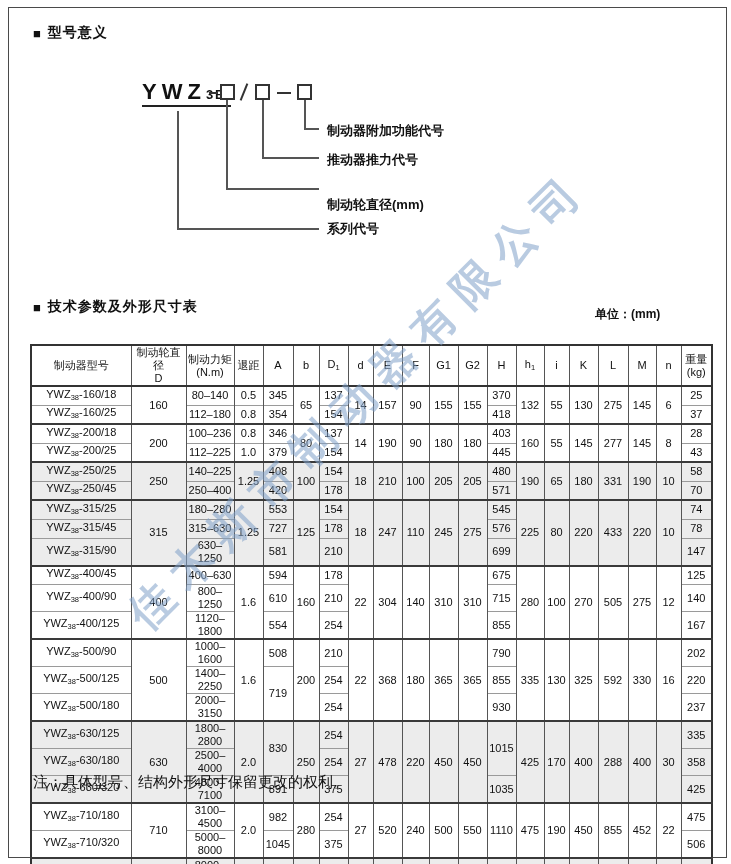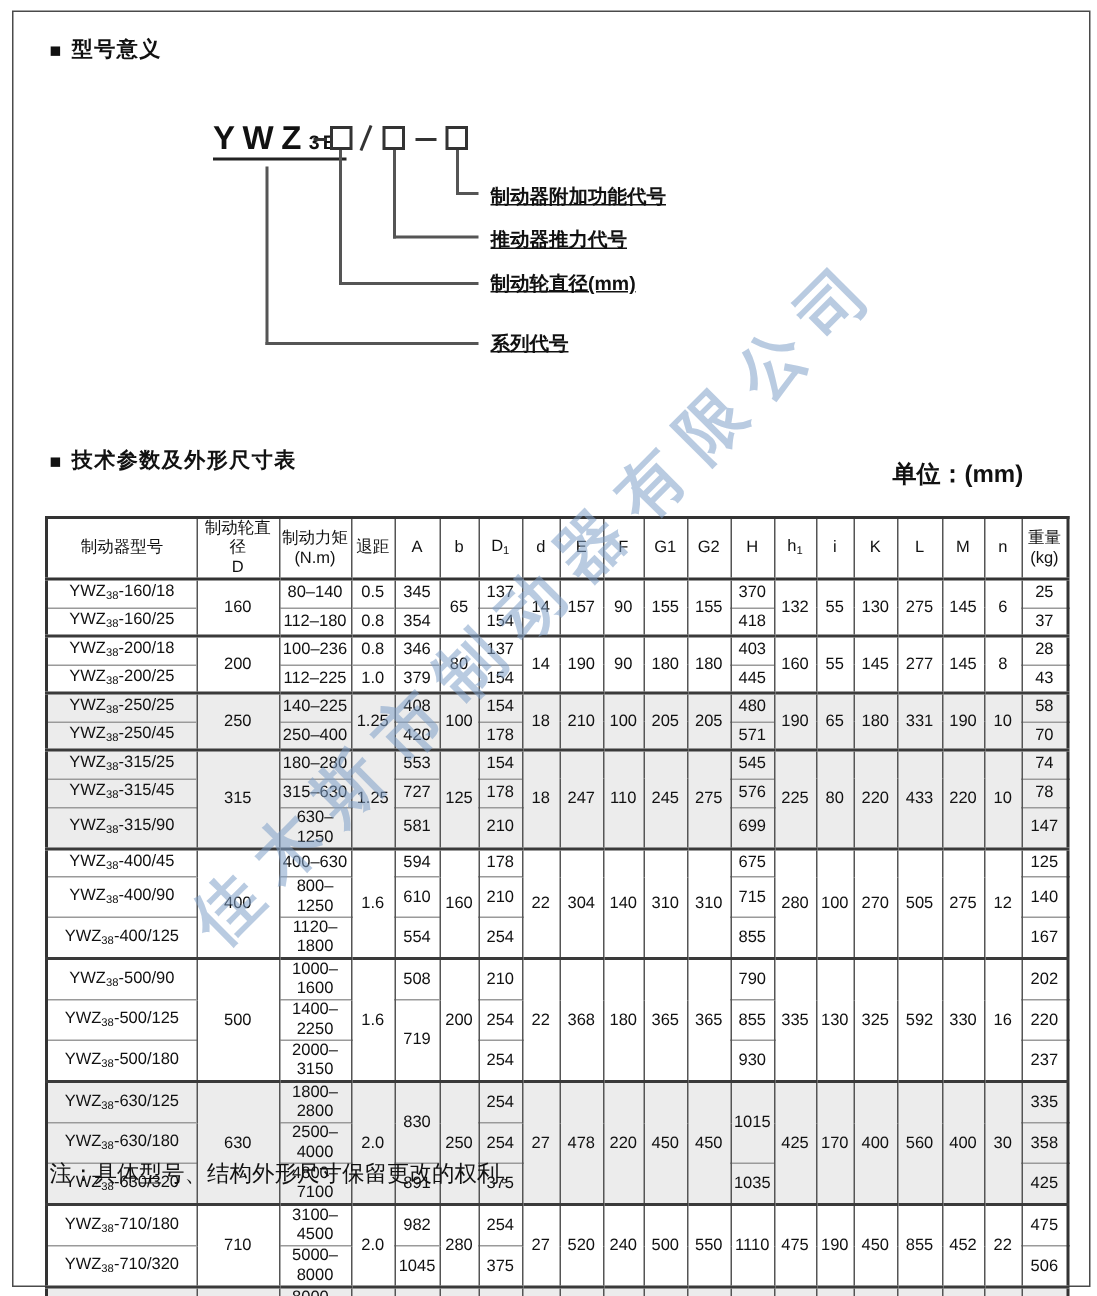--- a/index.html
+++ b/index.html
@@ -13,36 +13,36 @@
   }
   .page-border {
     position:absolute; left:8px; top:7px; width:719px; height:851px;
     border:1px solid #4a4a4a; background:#fff;
   }
   .sec-title {
     position:absolute; font-size:14px; font-weight:bold; letter-spacing:1px;
     display:flex; align-items:center; gap:6px; z-index:2;
   }
   .sec-marker { font-size:13px; }
-  .unit-label { position:absolute; left:595px; top:306px; font-size:16px; font-weight:bold; z-index:2; }
+  .unit-label { position:absolute; left:595px; top:306px; font-size:12px; font-weight:bold; z-index:2; }
 
   
   .model-code {
     position:absolute; left:142px; top:80px; z-index:2;
     border-bottom:2px solid #222; padding:0 4px 1px 0;
     white-space:nowrap;
   }
   .code-main { font-size:22px; font-weight:bold; letter-spacing:5px; line-height:24px; }
   .code-sub  { font-size:13px; font-weight:bold; letter-spacing:2px; }
   .dg-box { position:absolute; width:15px; height:16px; border:2px solid #333; background:#fff; z-index:2; }
   .dg-dash { position:absolute; height:2px; background:#333; z-index:2; }
   .dg-slash { position:absolute; width:2px; height:18px; background:#333; transform:rotate(22deg); z-index:2; }
   .dg-vline { position:absolute; width:2px; background:#555; z-index:2; }
   .dg-hline { position:absolute; height:2px; background:#555; z-index:2; }
-  .dg-label { position:absolute; left:327px; font-size:13px; font-weight:bold; z-index:2; white-space:nowrap;text-decoration:underline; }
+  .dg-label { position:absolute; left:327px; font-size:13px; font-weight:bold; z-index:2; white-space:nowrap; }
 
   
   .spec-wrap { position:absolute; left:30px; top:344px; width:681px; z-index:1; }
   table.spec {
     border-collapse:collapse; table-layout:fixed; width:681px;
     font-size:11px; text-align:center;
     border:2px solid #333;
   }
   table.spec th {
     font-weight:normal; font-size:11px; line-height:13px;
@@ -94,21 +94,21 @@
 <div class="dg-vline" style="left:226px; top:100px; height:90px;"></div>
 <div class="dg-vline" style="left:262px; top:100px; height:59px;"></div>
 <div class="dg-vline" style="left:304px; top:100px; height:30px;"></div>
 <div class="dg-hline" style="left:304px; top:128px; width:15px;"></div>
 <div class="dg-hline" style="left:262px; top:157px; width:57px;"></div>
 <div class="dg-hline" style="left:226px; top:188px; width:93px;"></div>
 <div class="dg-hline" style="left:177px; top:228px; width:142px;"></div>
 
 <div class="dg-label" style="top:122px;">制动器附加功能代号</div>
 <div class="dg-label" style="top:151px;">推动器推力代号</div>
-<div class="dg-label" style="top:180px;text-align:right;">制动轮直径(mm)</div>
+<div class="dg-label" style="top:196px;text-align:right;">制动轮直径(mm)</div>
 <div class="dg-label" style="top:220px;">系列代号</div>
 
 <div class="sec-title" style="left:33px; top:298px;">
   <span class="sec-marker">■</span>
   <span>技术参数及外形尺寸表</span>
 </div>
 <div class="unit-label">单位：(mm)</div>
 
 <div class="spec-wrap">
   <table class="spec">
@@ -374,21 +374,21 @@
           <td>254</td>
           <td rowspan="3">27</td>
           <td rowspan="3">478</td>
           <td rowspan="3">220</td>
           <td rowspan="3">450</td>
           <td rowspan="3">450</td>
           <td rowspan="2">1015</td>
           <td rowspan="3">425</td>
           <td rowspan="3">170</td>
           <td rowspan="3">400</td>
-          <td rowspan="3">560</td>
+          <td rowspan="3">288</td>
           <td rowspan="3">400</td>
           <td rowspan="3">30</td>
           <td>335</td>
         </tr>
         <tr class="shade">
           <td class="model">YWZ<sub>38</sub>-630/180</td>
           <td>2500–4000</td>
           <td>254</td>
           <td>358</td>
         </tr>

